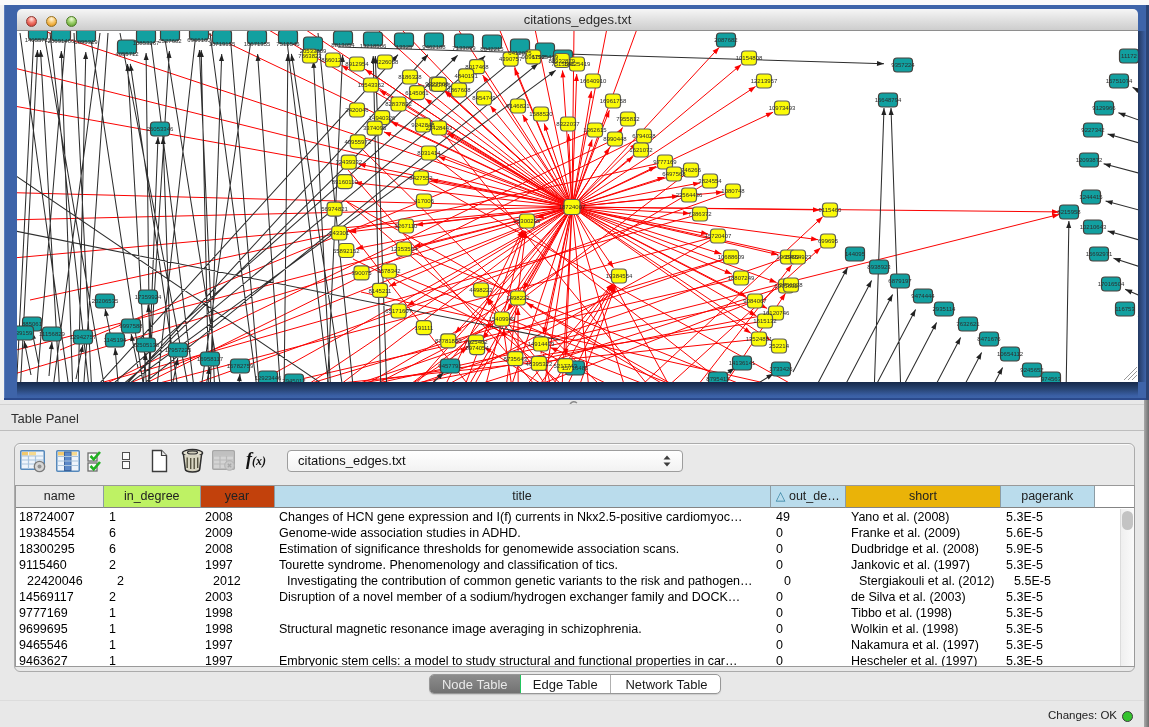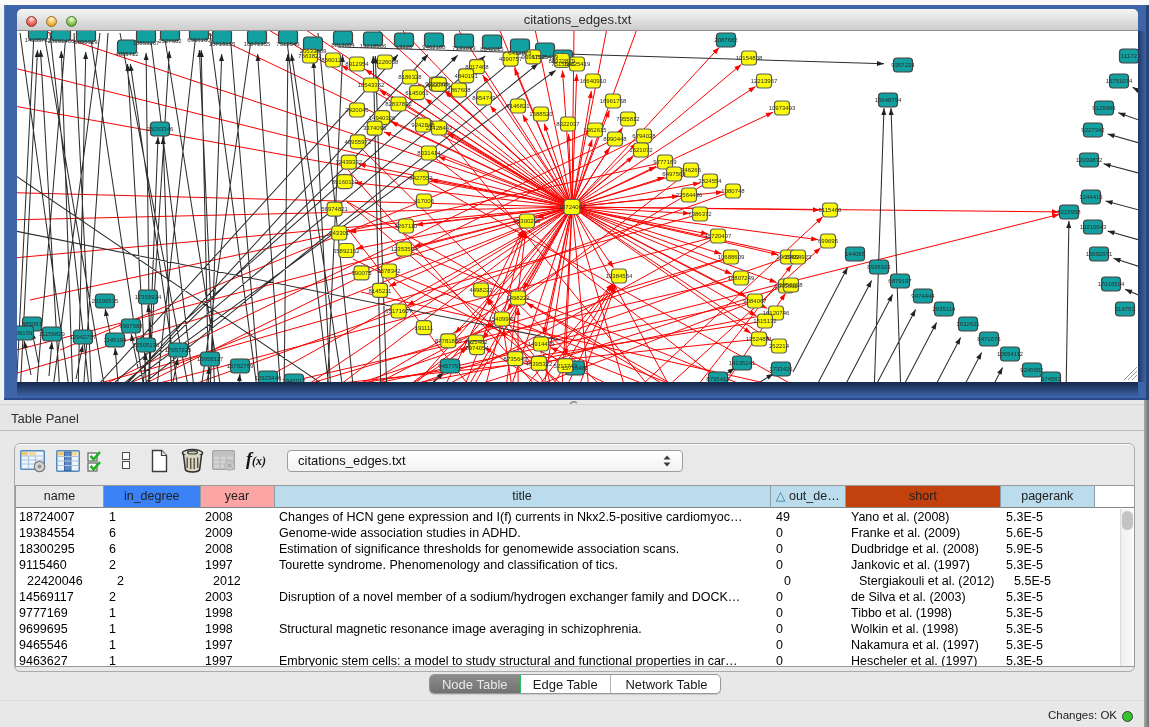--- a/index.html
+++ b/index.html
@@ -574,25 +574,25 @@
     <path d="M15.8 13.8 l3.4 3.4 M19.2 13.8 l-3.4 3.4" stroke="#a8a8a8" stroke-width="1.3"></path>
   </svg>
 <div class="abs" style="left:246px;top:449px;width:30px;height:24px;font-family:'Liberation Serif',serif;font-style:italic;font-weight:bold;font-size:18px;color:#111">f<span style="font-size:12px">(x)</span></div>
 <div id="dropdown" class="abs">citations_edges.txt</div>
 <svg id="ddarr" class="abs" width="17" height="16">
  <polygon points="8,2.5 11.5,6.5 4.5,6.5" fill="#3c3c3c"></polygon>
  <polygon points="8,13.5 11.5,9.5 4.5,9.5" fill="#3c3c3c"></polygon>
 </svg>
 <div id="table" class="abs">
     <div class="hc" style="left:0.0px;width:88.0px;background:#e8e8e8">name</div>
-    <div class="hc" style="left:88.0px;width:96.5px;background:#3b82f6">in_degree</div>
-    <div class="hc" style="left:184.5px;width:74.0px;background:#fca5a5">year</div>
+    <div class="hc" style="left:88.0px;width:96.5px;background:#bef264">in_degree</div>
+    <div class="hc" style="left:184.5px;width:74.0px;background:#c2410c">year</div>
     <div class="hc" style="left:258.5px;width:496.0px;background:#badcec">title</div>
     <div class="hc" style="left:754.5px;width:75.5px;background:#badcec"><span style="color:#2c7d9e">△</span> out_de…</div>
-    <div class="hc" style="left:830.0px;width:155.0px;background:#c2410c">short</div>
+    <div class="hc" style="left:830.0px;width:155.0px;background:#eab308">short</div>
     <div class="hc" style="left:985.0px;width:93.5px;background:#badcec">pagerank</div>
     <div class="hc" style="left:1078.5px;width:40px;background:#fff;border-right:none;border-bottom:1px solid #848484"></div>
     <div class="row" style="left:0;top:23px">
       <span class="c" style="left:3px">18724007</span>
       <span class="c" style="left:93px">1</span>
       <span class="c" style="left:189px">2008</span>
       <span class="c" style="left:263px">Changes of HCN gene expression and I(f) currents in Nkx2.5‑positive cardiomyoc…</span>
       <span class="c" style="left:760px">49</span>
       <span class="c" style="left:835px">Yano et al. (2008)</span>
       <span class="c" style="left:990px">5.3E‑5</span>
@@ -621,20 +621,21 @@
       <span class="c" style="left:189px">1997</span>
       <span class="c" style="left:263px">Tourette syndrome. Phenomenology and classification of tics.</span>
       <span class="c" style="left:760px">0</span>
       <span class="c" style="left:835px">Jankovic et al. (1997)</span>
       <span class="c" style="left:990px">5.3E‑5</span>
     </div>
     <div class="row" style="left:8px;top:87px">
       <span class="c" style="left:3px">22420046</span>
       <span class="c" style="left:93px">2</span>
       <span class="c" style="left:189px">2012</span>
+      <span class="c" style="left:263px">Investigating the contribution of common genetic variants to the risk and pathogen…</span>
       <span class="c" style="left:760px">0</span>
       <span class="c" style="left:835px">Stergiakouli et al. (2012)</span>
       <span class="c" style="left:990px">5.5E‑5</span>
     </div>
     <div class="row" style="left:0;top:103px">
       <span class="c" style="left:3px">14569117</span>
       <span class="c" style="left:93px">2</span>
       <span class="c" style="left:189px">2003</span>
       <span class="c" style="left:263px">Disruption of a novel member of a sodium/hydrogen exchanger family and DOCK…</span>
       <span class="c" style="left:760px">0</span>

